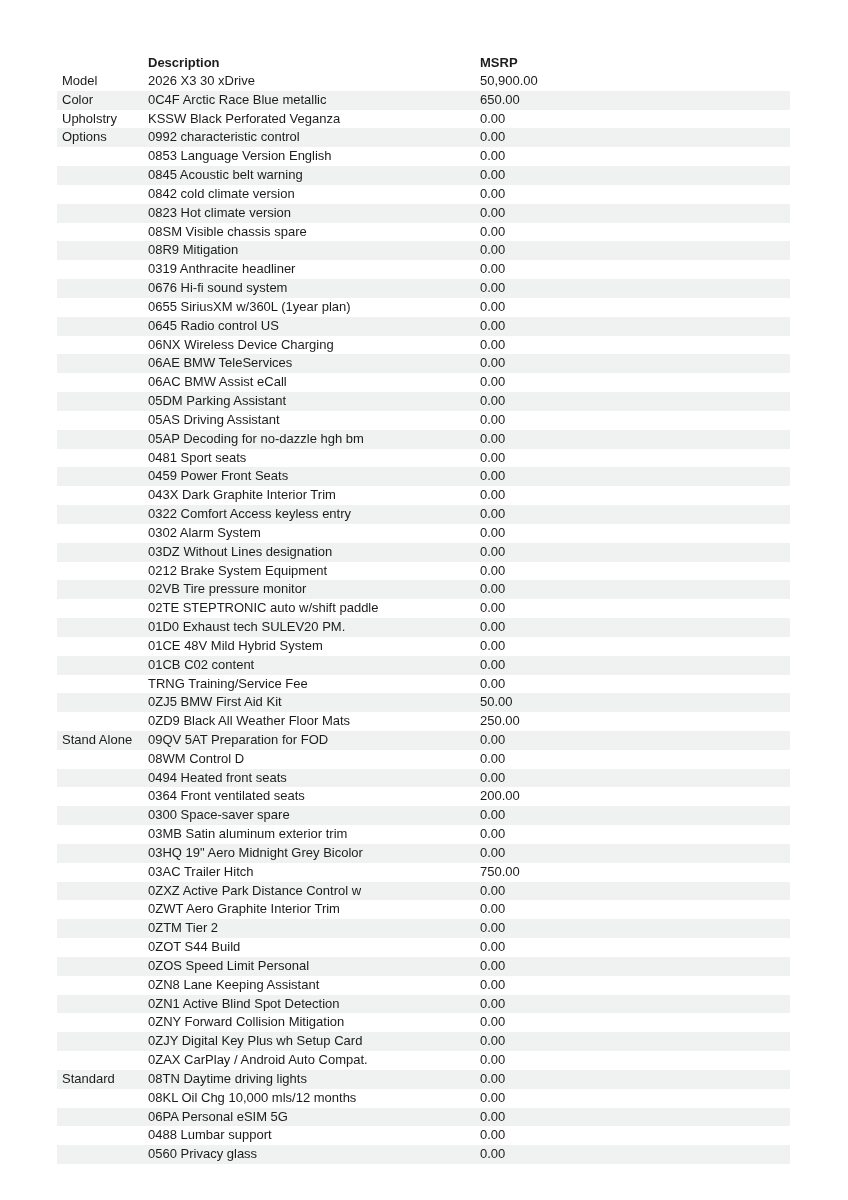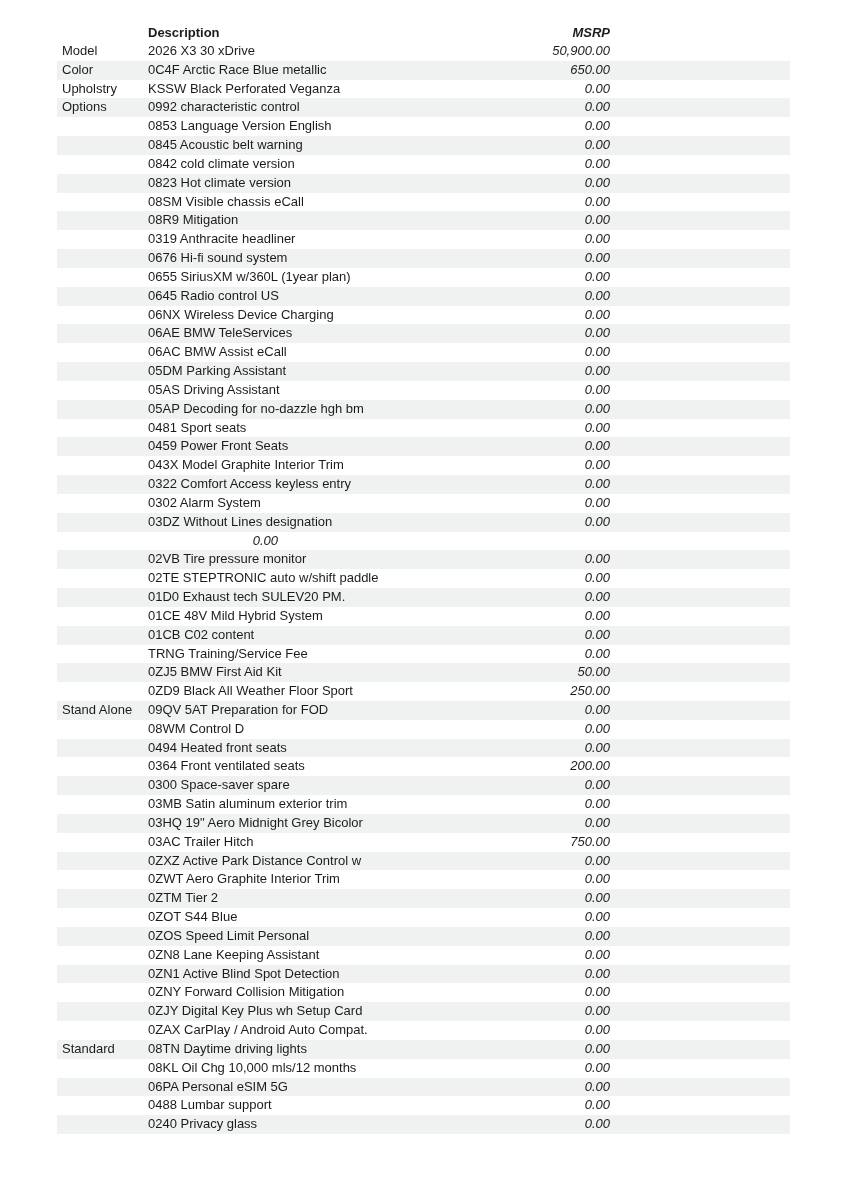--- a/index.html
+++ b/index.html
@@ -11,21 +11,21 @@
     width: 848px;
     height: 1200px;
     position: relative;
     font-family: "Liberation Sans", sans-serif;
     font-size: 13px;
     color: #1c1c1c;
     overflow: hidden;
   }
   .sheet {
     position: absolute;
-    top: 23px;
+    top: 53px;
     left: 57px;
     width: 733px;
   }
   .hdr-row {
     display: flex;
     height: 19px;
     line-height: 19px;
     font-weight: bold;
   }
   .row {
@@ -44,22 +44,20 @@
     padding-left: 5px;
     box-sizing: border-box;
   }
   .col-desc {
     flex: none;
     width: 332px;
   }
   .col-msrp {
     flex: none;
     width: 130px;
-    text-align: right;
-    font-style: italic;
   }
   .col-tail {
     flex: none;
     width: 180px;
   }
 </style>
 </head>
 <body>
 
 <div class="sheet">
@@ -121,21 +119,21 @@
 
   <div class="row">
     <span class="col-cat"></span>
     <span class="col-desc">0823 Hot climate version</span>
     <span class="col-msrp">0.00</span>
     <span class="col-tail"></span>
   </div>
 
   <div class="row">
     <span class="col-cat"></span>
-    <span class="col-desc">08SM Visible chassis eCall</span>
+    <span class="col-desc">08SM Visible chassis spare</span>
     <span class="col-msrp">0.00</span>
     <span class="col-tail"></span>
   </div>
 
   <div class="row">
     <span class="col-cat"></span>
     <span class="col-desc">08R9 Mitigation</span>
     <span class="col-msrp">0.00</span>
     <span class="col-tail"></span>
   </div>
@@ -219,21 +217,21 @@
 
   <div class="row">
     <span class="col-cat"></span>
     <span class="col-desc">0459 Power Front Seats</span>
     <span class="col-msrp">0.00</span>
     <span class="col-tail"></span>
   </div>
 
   <div class="row">
     <span class="col-cat"></span>
-    <span class="col-desc">043X Model Graphite Interior Trim</span>
+    <span class="col-desc">043X Dark Graphite Interior Trim</span>
     <span class="col-msrp">0.00</span>
     <span class="col-tail"></span>
   </div>
 
   <div class="row">
     <span class="col-cat"></span>
     <span class="col-desc">0322 Comfort Access keyless entry</span>
     <span class="col-msrp">0.00</span>
     <span class="col-tail"></span>
   </div>
@@ -247,20 +245,21 @@
 
   <div class="row">
     <span class="col-cat"></span>
     <span class="col-desc">03DZ Without Lines designation</span>
     <span class="col-msrp">0.00</span>
     <span class="col-tail"></span>
   </div>
 
   <div class="row">
     <span class="col-cat"></span>
+    <span class="col-desc">0212 Brake System Equipment</span>
     <span class="col-msrp">0.00</span>
     <span class="col-tail"></span>
   </div>
 
   <div class="row">
     <span class="col-cat"></span>
     <span class="col-desc">02VB Tire pressure monitor</span>
     <span class="col-msrp">0.00</span>
     <span class="col-tail"></span>
   </div>
@@ -302,21 +301,21 @@
 
   <div class="row">
     <span class="col-cat"></span>
     <span class="col-desc">0ZJ5 BMW First Aid Kit</span>
     <span class="col-msrp">50.00</span>
     <span class="col-tail"></span>
   </div>
 
   <div class="row">
     <span class="col-cat"></span>
-    <span class="col-desc">0ZD9 Black All Weather Floor Sport</span>
+    <span class="col-desc">0ZD9 Black All Weather Floor Mats</span>
     <span class="col-msrp">250.00</span>
     <span class="col-tail"></span>
   </div>
 
   <div class="row">
     <span class="col-cat">Stand Alone</span>
     <span class="col-desc">09QV 5AT Preparation for FOD</span>
     <span class="col-msrp">0.00</span>
     <span class="col-tail"></span>
   </div>
@@ -386,21 +385,21 @@
 
   <div class="row">
     <span class="col-cat"></span>
     <span class="col-desc">0ZTM Tier 2</span>
     <span class="col-msrp">0.00</span>
     <span class="col-tail"></span>
   </div>
 
   <div class="row">
     <span class="col-cat"></span>
-    <span class="col-desc">0ZOT S44 Blue</span>
+    <span class="col-desc">0ZOT S44 Build</span>
     <span class="col-msrp">0.00</span>
     <span class="col-tail"></span>
   </div>
 
   <div class="row">
     <span class="col-cat"></span>
     <span class="col-desc">0ZOS Speed Limit Personal</span>
     <span class="col-msrp">0.00</span>
     <span class="col-tail"></span>
   </div>
@@ -463,18 +462,18 @@
 
   <div class="row">
     <span class="col-cat"></span>
     <span class="col-desc">0488 Lumbar support</span>
     <span class="col-msrp">0.00</span>
     <span class="col-tail"></span>
   </div>
 
   <div class="row">
     <span class="col-cat"></span>
-    <span class="col-desc">0240 Privacy glass</span>
+    <span class="col-desc">0560 Privacy glass</span>
     <span class="col-msrp">0.00</span>
     <span class="col-tail"></span>
   </div>
 </div>
 </div>
 
 </body></html>

